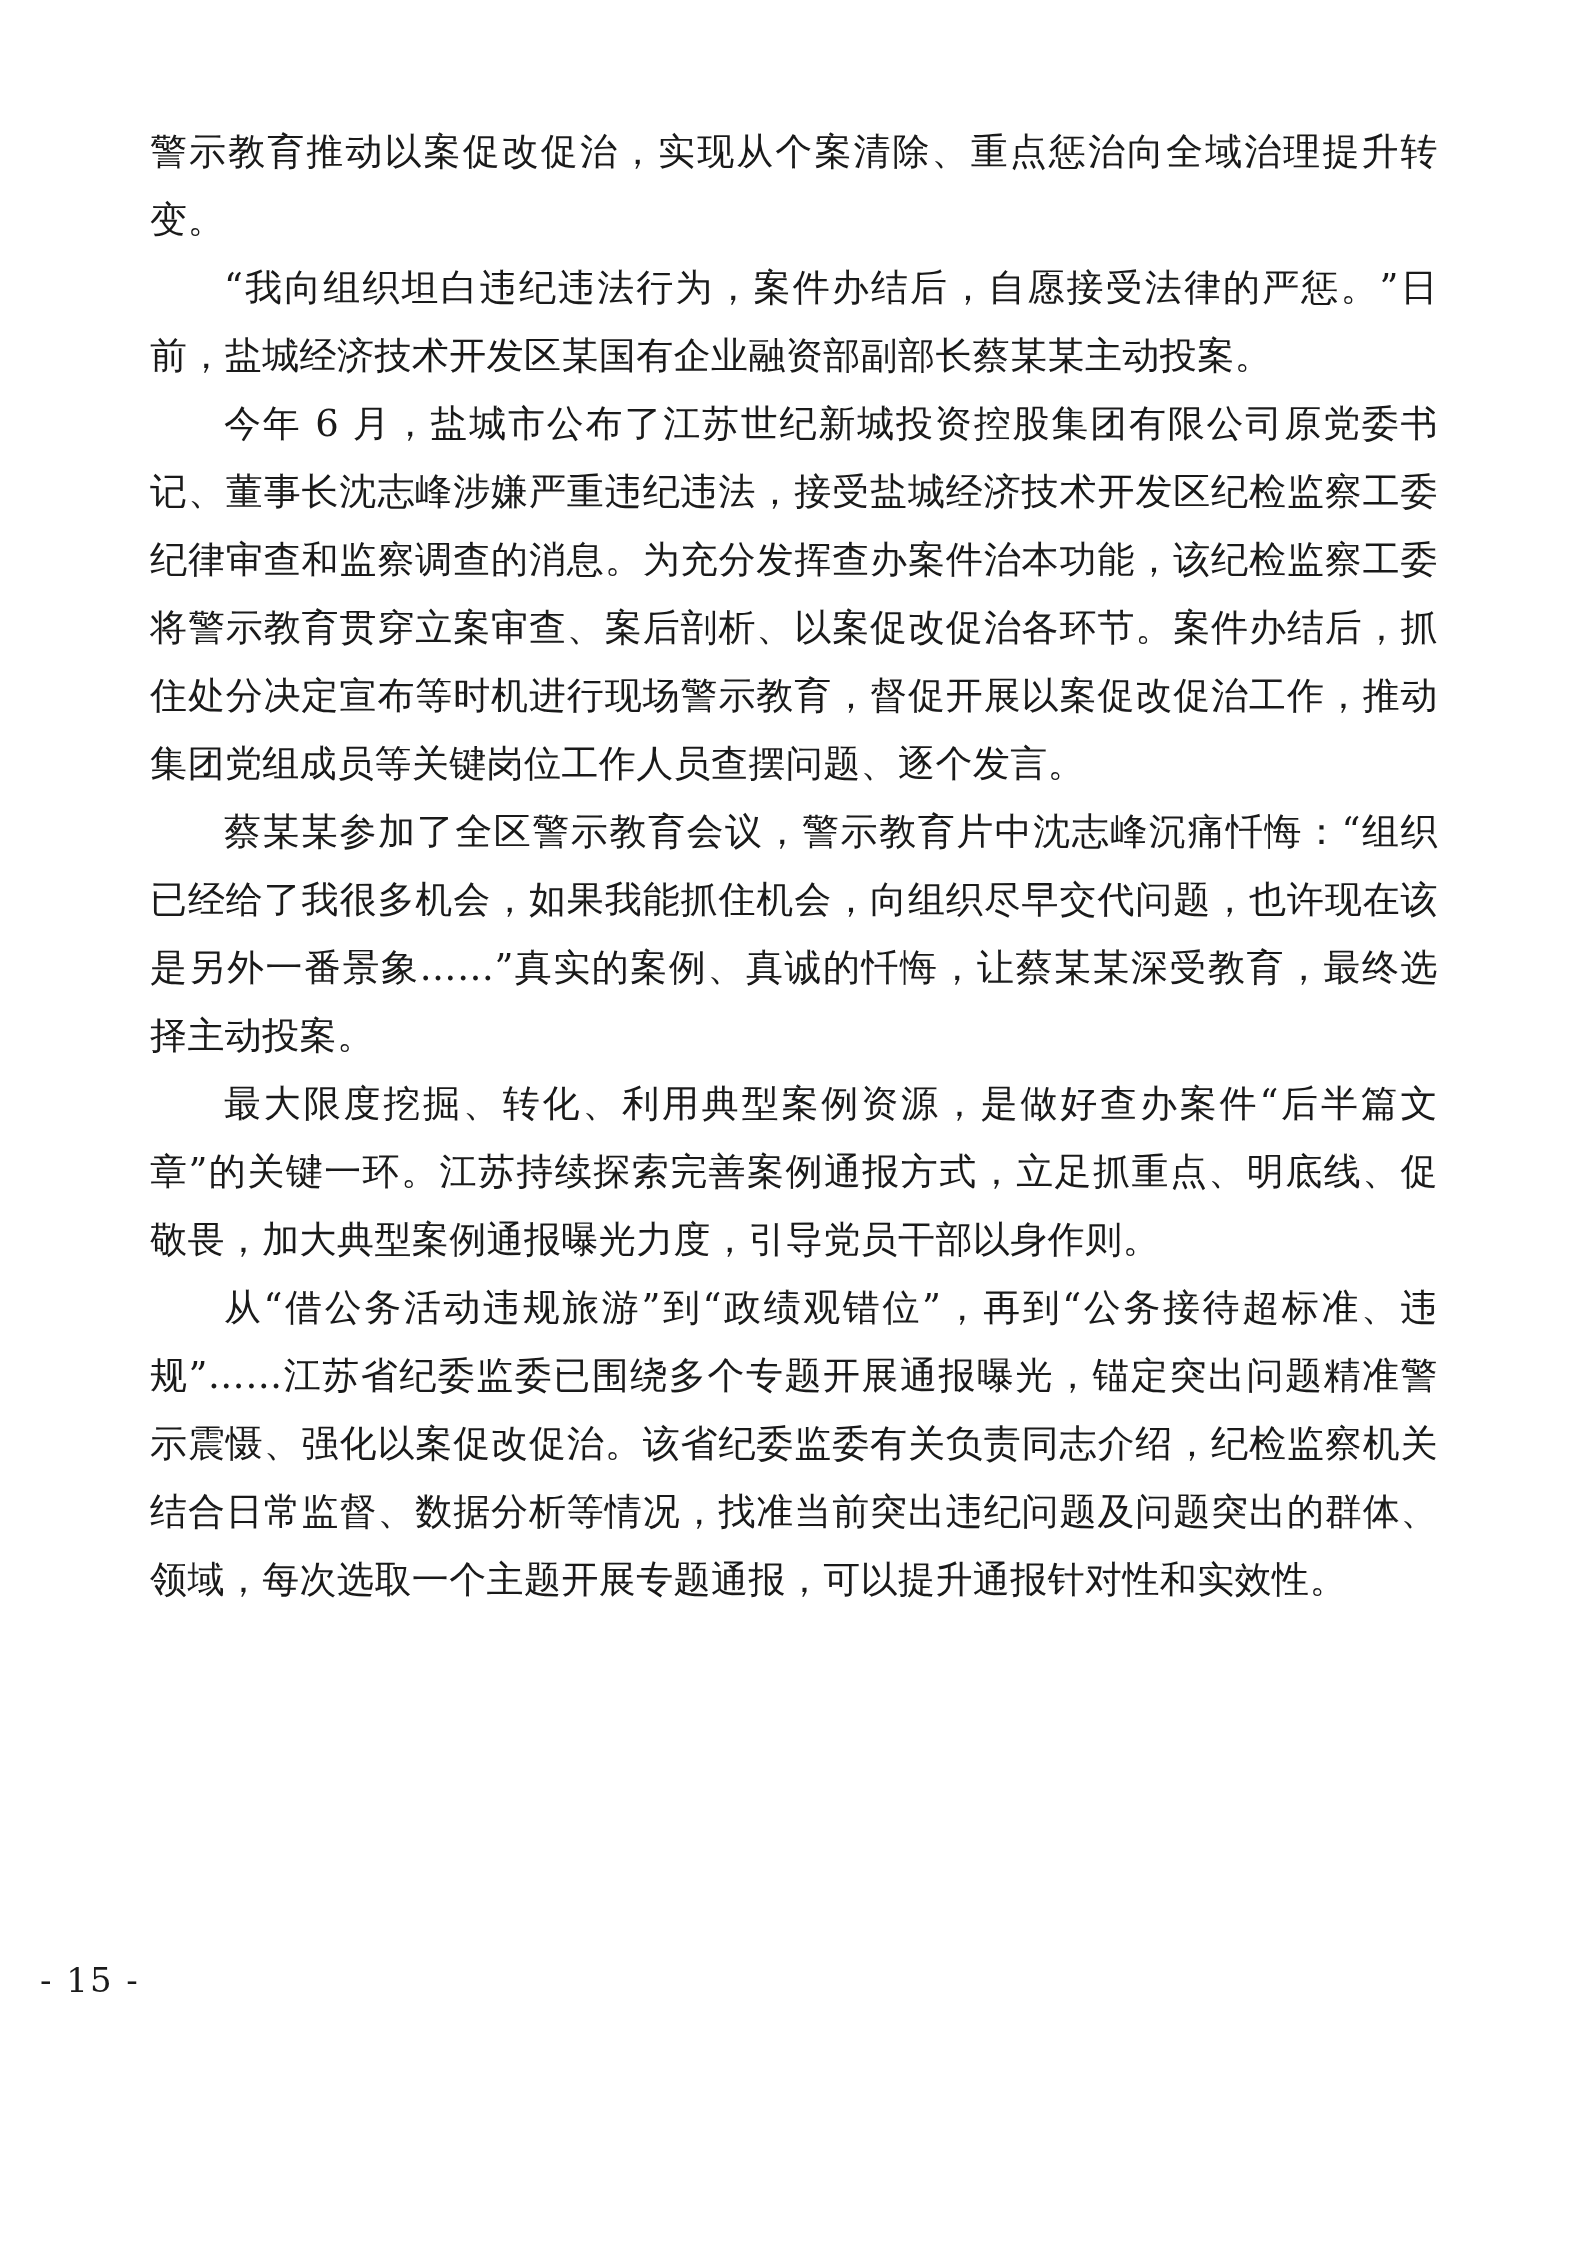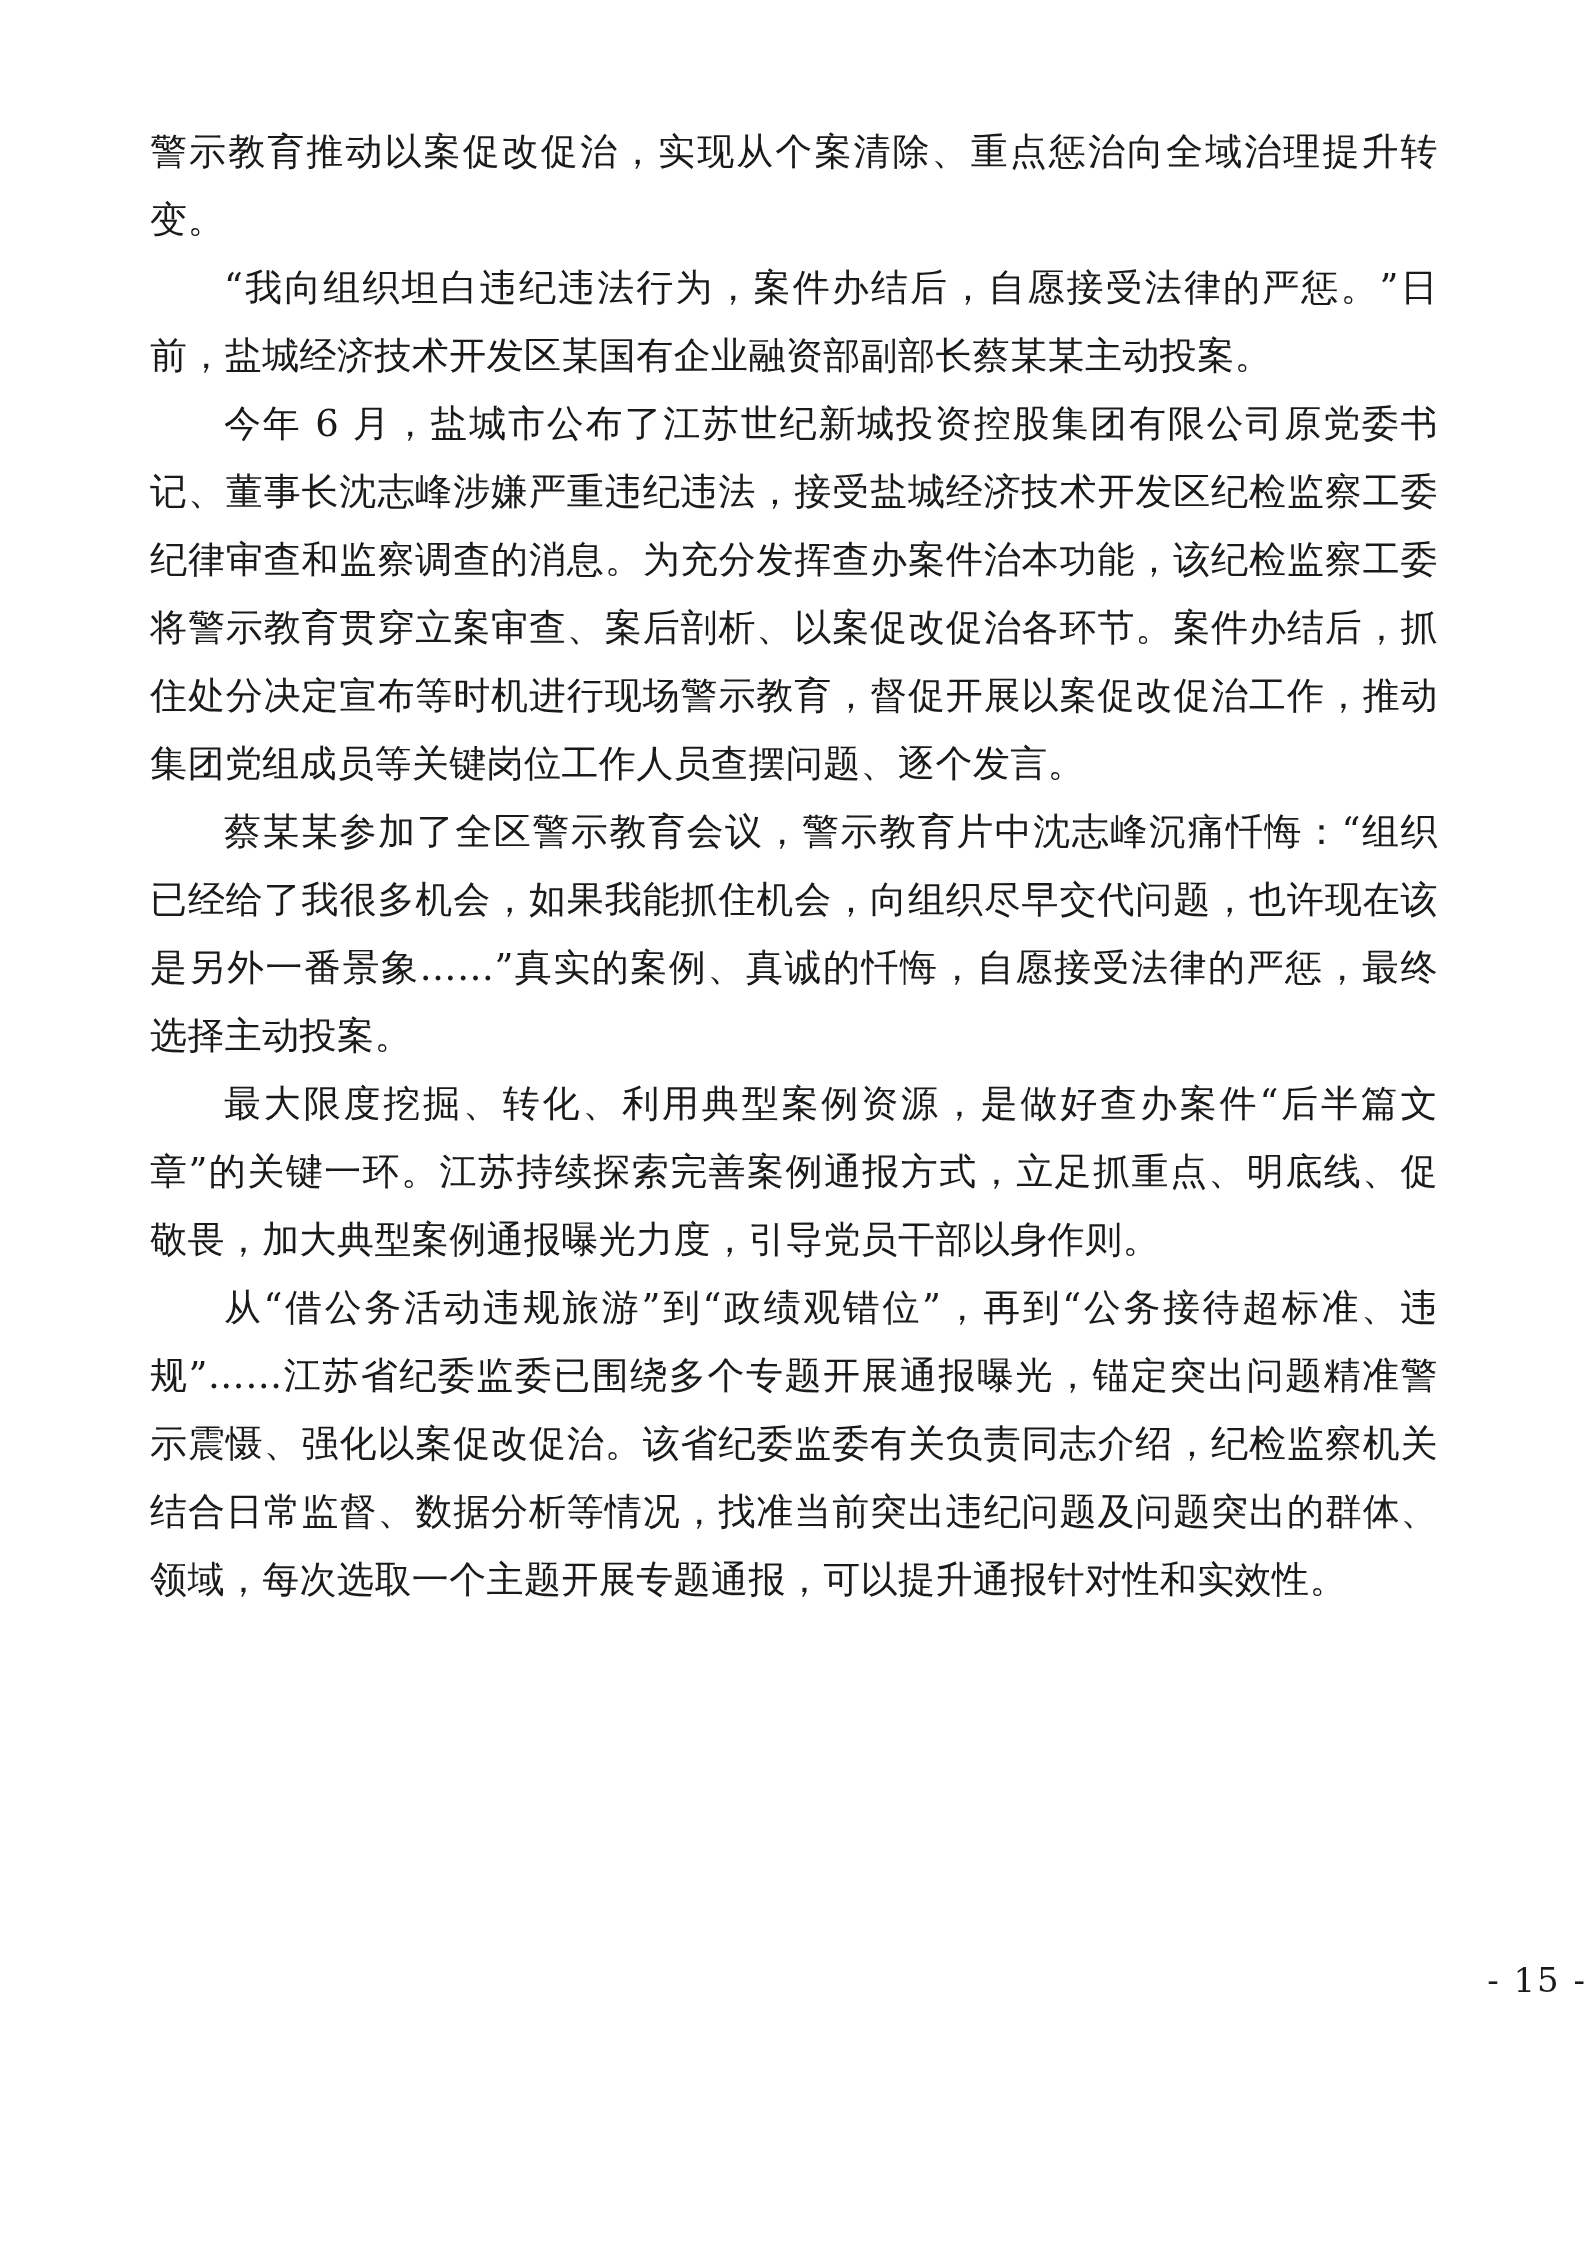--- a/index.html
+++ b/index.html
@@ -35,34 +35,34 @@
     font-family: "DejaVu Serif", "Liberation Serif", serif;
   }
   .para.indent {
     text-indent: 2em;
   }
   .page-number {
     position: absolute;
     left: 0;
     right: 0;
     top: 1960px;
-    text-align: right;
+    text-align: left;
     font-size: 34px;
     color: #1a1a1a;
     font-family: "DejaVu Serif", "Liberation Serif", serif;
     letter-spacing: 2px;
     margin-left: 40px;
   }
 </style>
 </head>
 <body>
 
 <div class="page">
   <div class="content">
     <p class="para">警示教育推动以案促改促治，实现从个案清除、重点惩治向全域治理提升转变。</p>
     <p class="para indent">“我向组织坦白违纪违法行为，案件办结后，自愿接受法律的严惩。”日前，盐城经济技术开发区某国有企业融资部副部长蔡某某主动投案。</p>
     <p class="para indent">今年 6 月，盐城市公布了江苏世纪新城投资控股集团有限公司原党委书记、董事长沈志峰涉嫌严重违纪违法，接受盐城经济技术开发区纪检监察工委纪律审查和监察调查的消息。为充分发挥查办案件治本功能，该纪检监察工委将警示教育贯穿立案审查、案后剖析、以案促改促治各环节。案件办结后，抓住处分决定宣布等时机进行现场警示教育，督促开展以案促改促治工作，推动集团党组成员等关键岗位工作人员查摆问题、逐个发言。</p>
-    <p class="para indent">蔡某某参加了全区警示教育会议，警示教育片中沈志峰沉痛忏悔：“组织已经给了我很多机会，如果我能抓住机会，向组织尽早交代问题，也许现在该是另外一番景象……”真实的案例、真诚的忏悔，自愿接受法律的严惩，最终选择主动投案。</p>
+    <p class="para indent">蔡某某参加了全区警示教育会议，警示教育片中沈志峰沉痛忏悔：“组织已经给了我很多机会，如果我能抓住机会，向组织尽早交代问题，也许现在该是另外一番景象……”真实的案例、真诚的忏悔，让蔡某某深受教育，最终选择主动投案。</p>
     <p class="para indent">最大限度挖掘、转化、利用典型案例资源，是做好查办案件“后半篇文章”的关键一环。江苏持续探索完善案例通报方式，立足抓重点、明底线、促敬畏，加大典型案例通报曝光力度，引导党员干部以身作则。</p>
     <p class="para indent">从“借公务活动违规旅游”到“政绩观错位”，再到“公务接待超标准、违规”……江苏省纪委监委已围绕多个专题开展通报曝光，锚定突出问题精准警示震慑、强化以案促改促治。该省纪委监委有关负责同志介绍，纪检监察机关结合日常监督、数据分析等情况，找准当前突出违纪问题及问题突出的群体、领域，每次选取一个主题开展专题通报，可以提升通报针对性和实效性。</p>
   </div>
   <div class="page-number">- 15 -</div>
 </div>
 
 </body></html>

